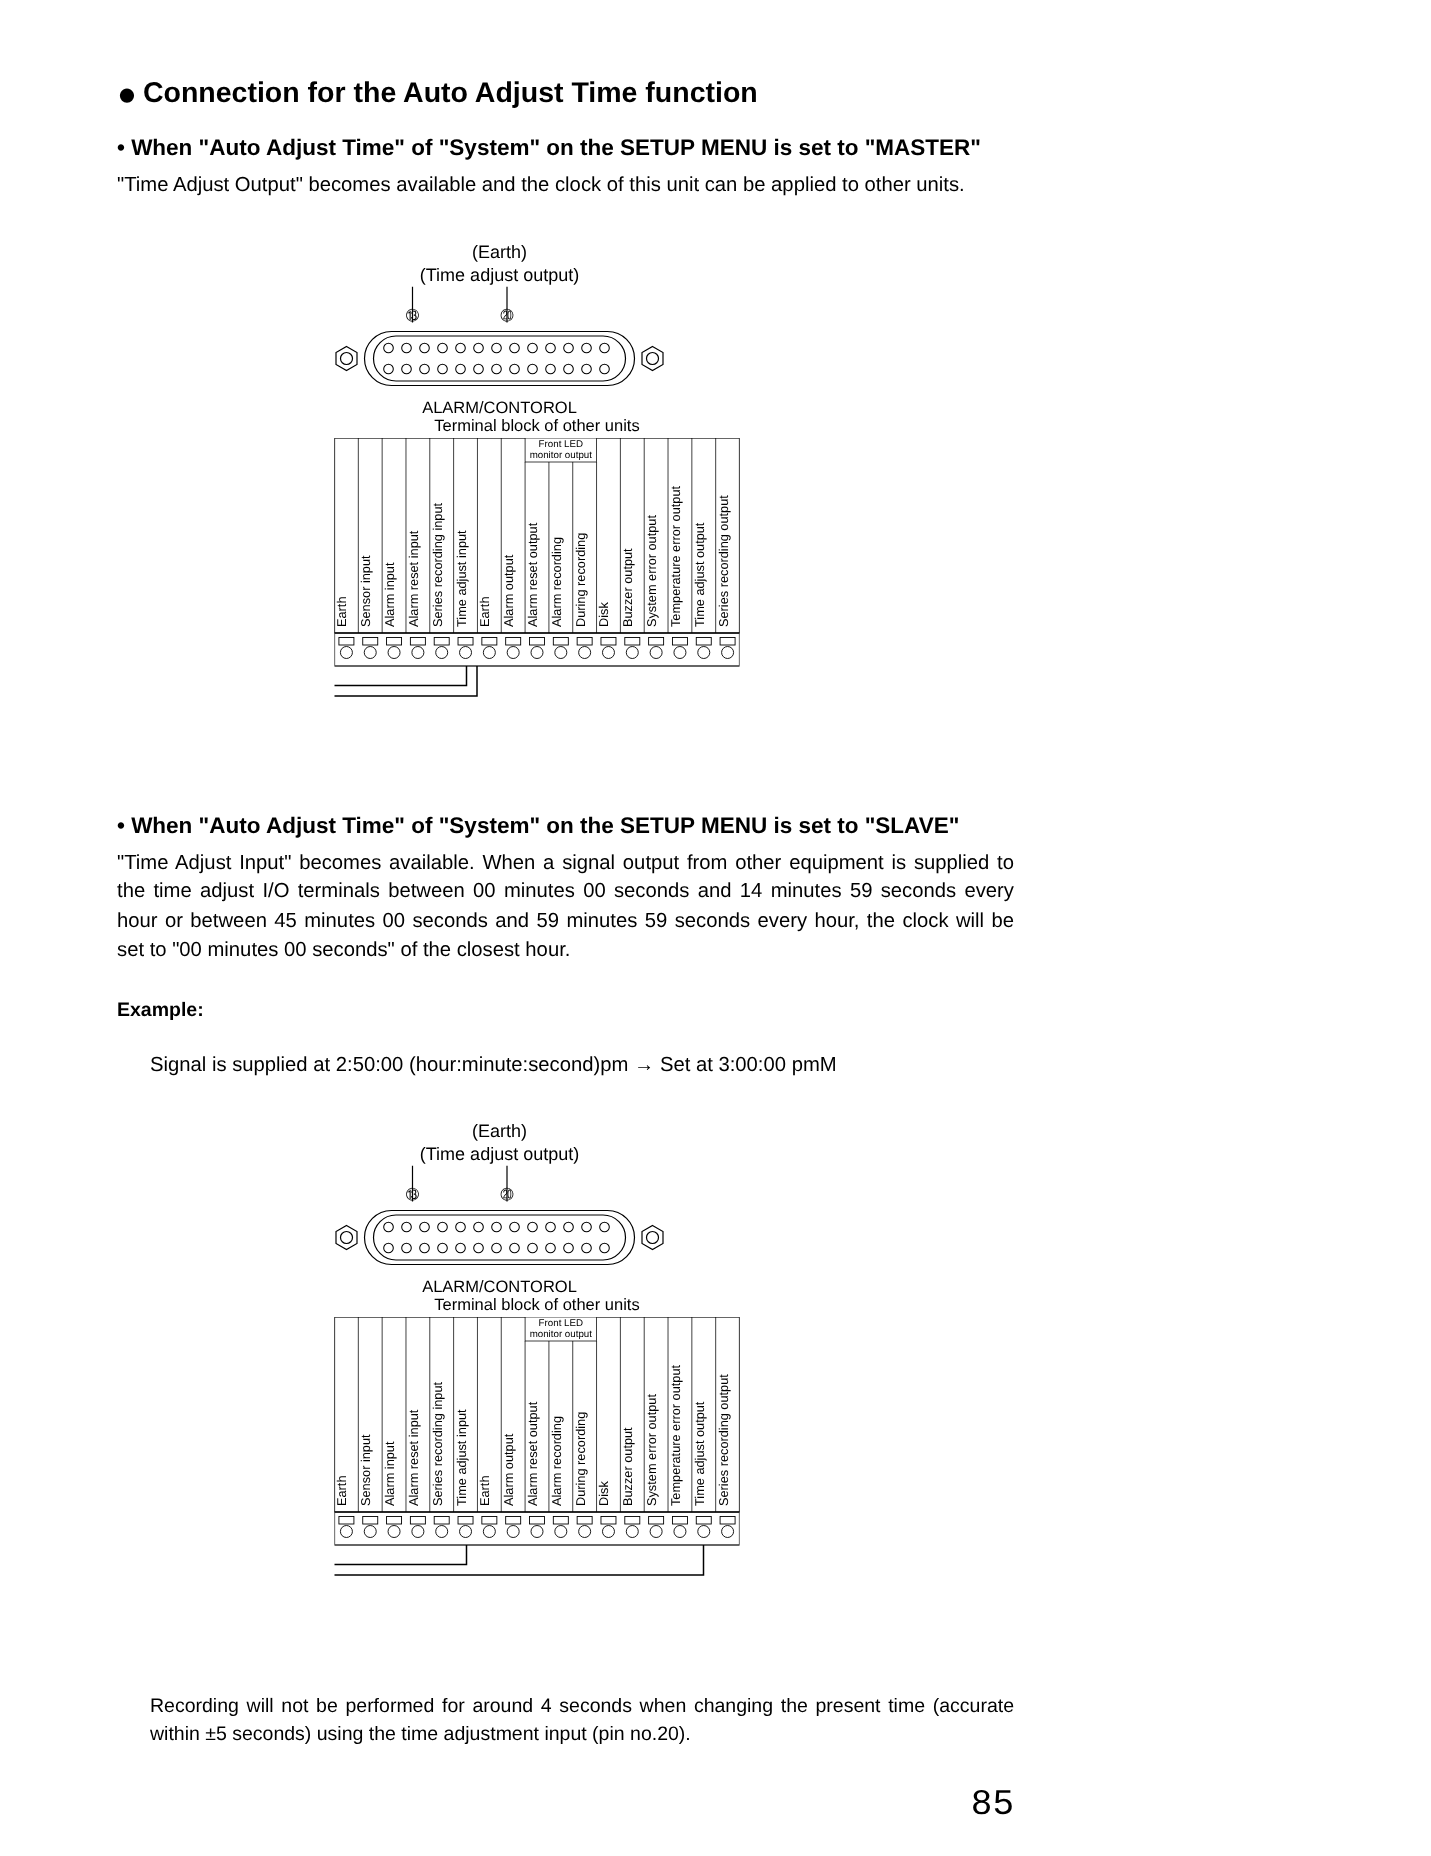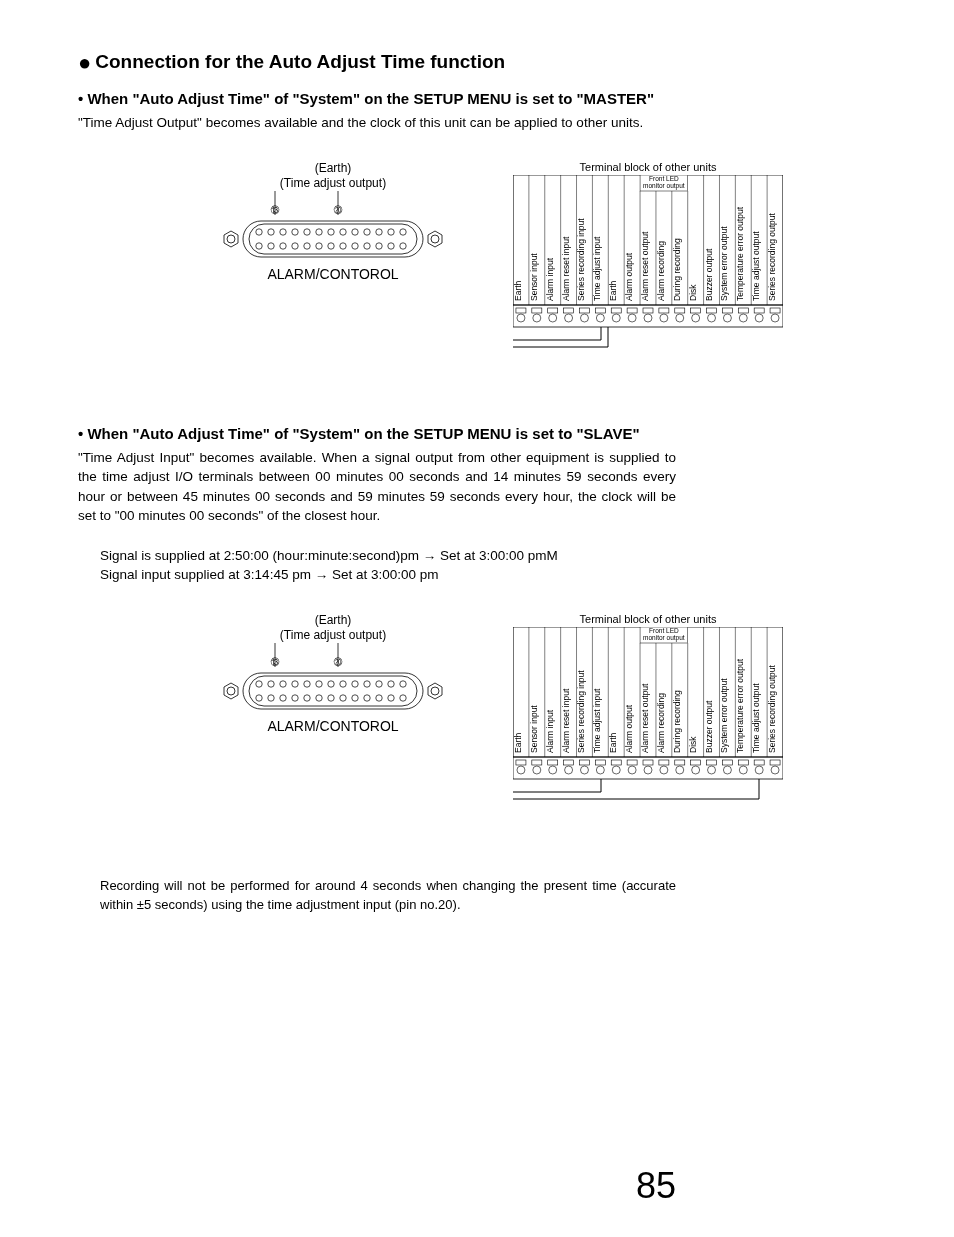--- a/index.html
+++ b/index.html
@@ -30,37 +30,37 @@
     font-weight: bold;
     margin-bottom: 6px;
   }
   .body-text {
     font-size: 13.5px;
     line-height: 1.45;
     text-align: justify;
   }
   .diagram-row {
     display: flex;
-    gap: 70px;
     margin: 28px 0 50px 145px;
+    flex-direction: column;
   }
   .alarm-box {
     width: 220px;
   }
   .terminal-box {
     width: 270px;
   }
   .label-center {
     text-align: center;
     font-size: 12px;
     margin-bottom: 1px;
   }
   .alarm-control {
     text-align: center;
-    font-size: 14px;
+    font-size: 11px;
     margin-top: 3px;
   }
   .example-label {
     font-size: 13px;
     font-weight: bold;
     margin-top: 22px;
   }
   .example-body {
     font-size: 13.5px;
     line-height: 1.45;
@@ -75,22 +75,23 @@
   .important-body {
     font-size: 13px;
     line-height: 1.45;
     margin-left: 22px;
     margin-top: 2px;
     text-align: justify;
   }
   .page-num {
     position: absolute;
     right: 78px;
-    bottom: 30px;
-    font-size: 36px;
+    bottom: 20px;
+    font-size: 24px;
+    font-family: Liberation Mono, monospace;
   }
   svg { display:block; }
   .sect2 { margin-top: 30px; }
 </style>
 </head>
 <body>
 
 <div class="page">
 
   <div class="section-title">
@@ -268,23 +269,23 @@
           </g>
         <polyline points="88,152 88,165 -248,165 -248,78" fill="none" stroke="#000" stroke-width="1"></polyline>
         <polyline points="95,152 95,172 -310,172 -310,78" fill="none" stroke="#000" stroke-width="1"></polyline>
       </svg>
     </div>
   </div>
 
   <div class="sub-title sect2">• When "Auto Adjust Time" of "System" on the SETUP MENU is set to "SLAVE"</div>
   <div class="body-text">"Time Adjust Input" becomes available. When a signal output from other equipment is supplied to the time adjust I/O terminals between 00 minutes 00 seconds and 14 minutes 59 seconds every hour or between 45 minutes 00 seconds and 59 minutes 59 seconds every hour, the clock will be set to "00 minutes 00 seconds" of the closest hour.</div>
 
+  <div class="example-label">Example:</div>
   <div class="example-body">
     <div>Signal is supplied at 2:50:00 (hour:minute:second)pm → Set at 3:00:00 pmM</div>
-    <div>Signal input supplied at 3:14:45 pm → Set at 3:00:00 pm</div>
   </div>
 
   <div class="diagram-row">
     <div class="alarm-box">
       <div class="label-center">(Earth)</div>
       <div class="label-center">(Time adjust output)</div>
       <svg width="220" height="72" viewBox="0 0 220 72">
         <line x1="52" y1="0" x2="52" y2="24" stroke="#000" stroke-width="0.8"></line>
         <line x1="115" y1="0" x2="115" y2="24" stroke="#000" stroke-width="0.8"></line>
         <text x="52" y="22" text-anchor="middle" font-size="9">⑬</text>

